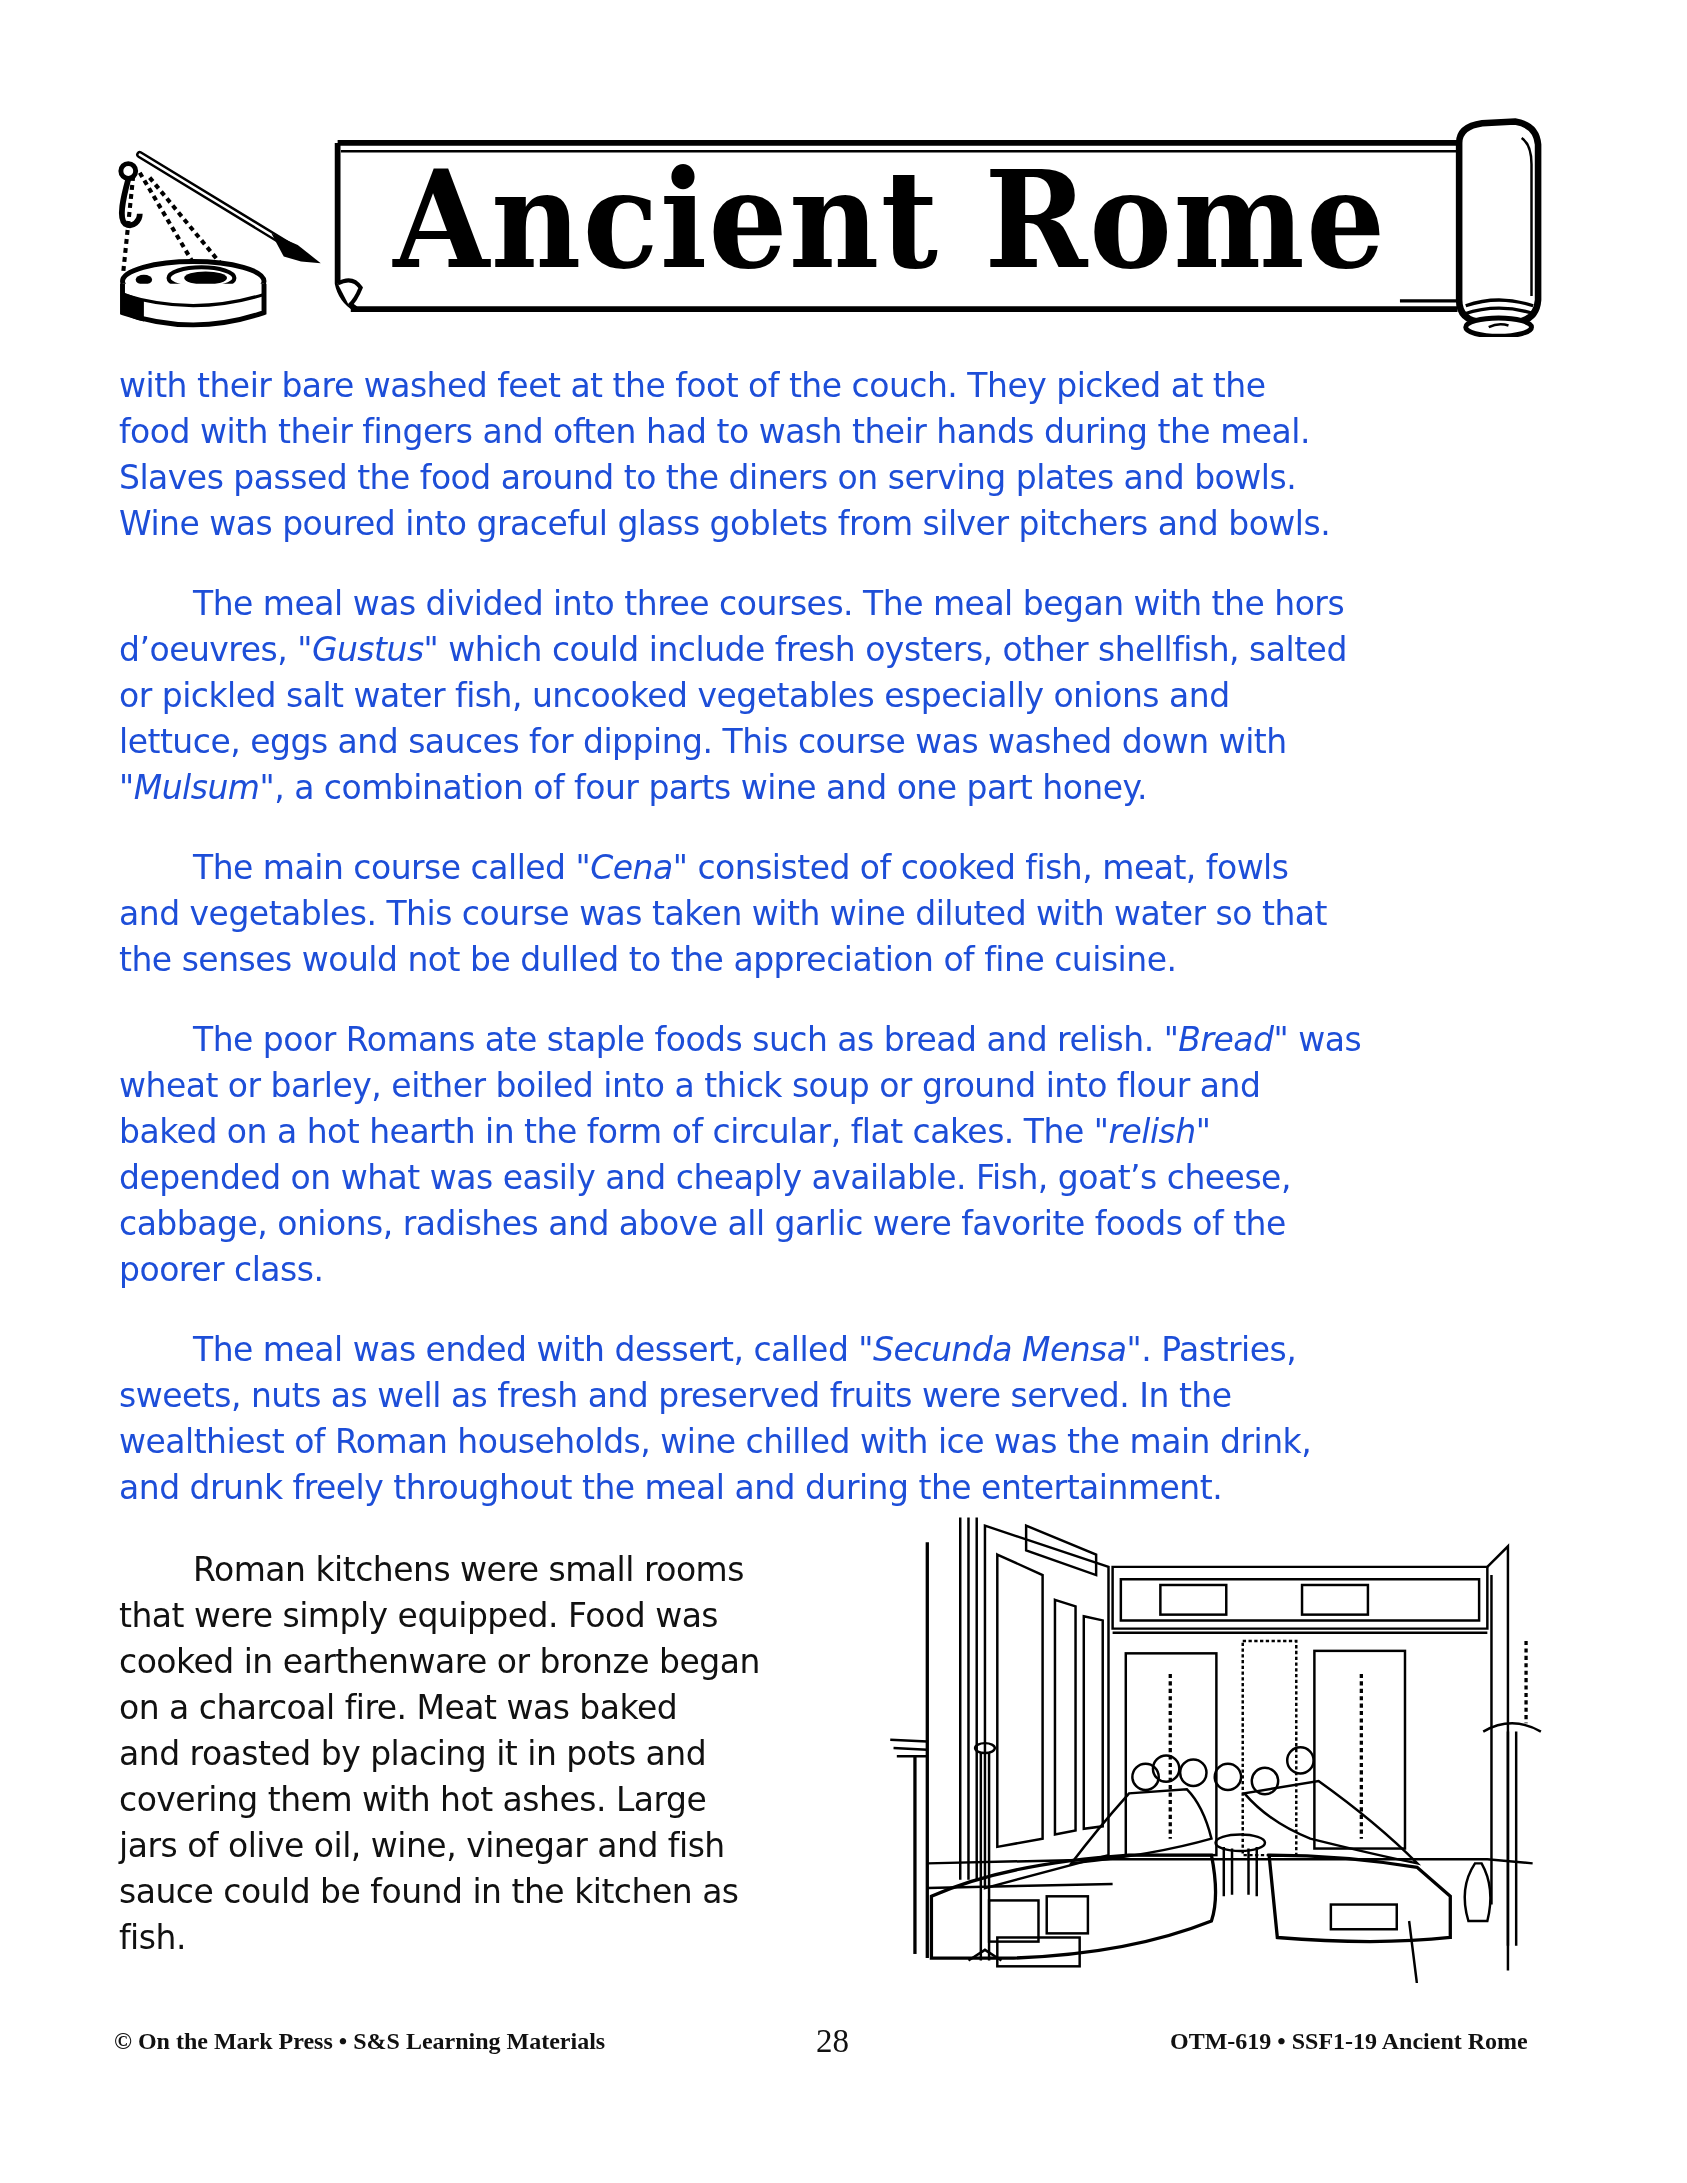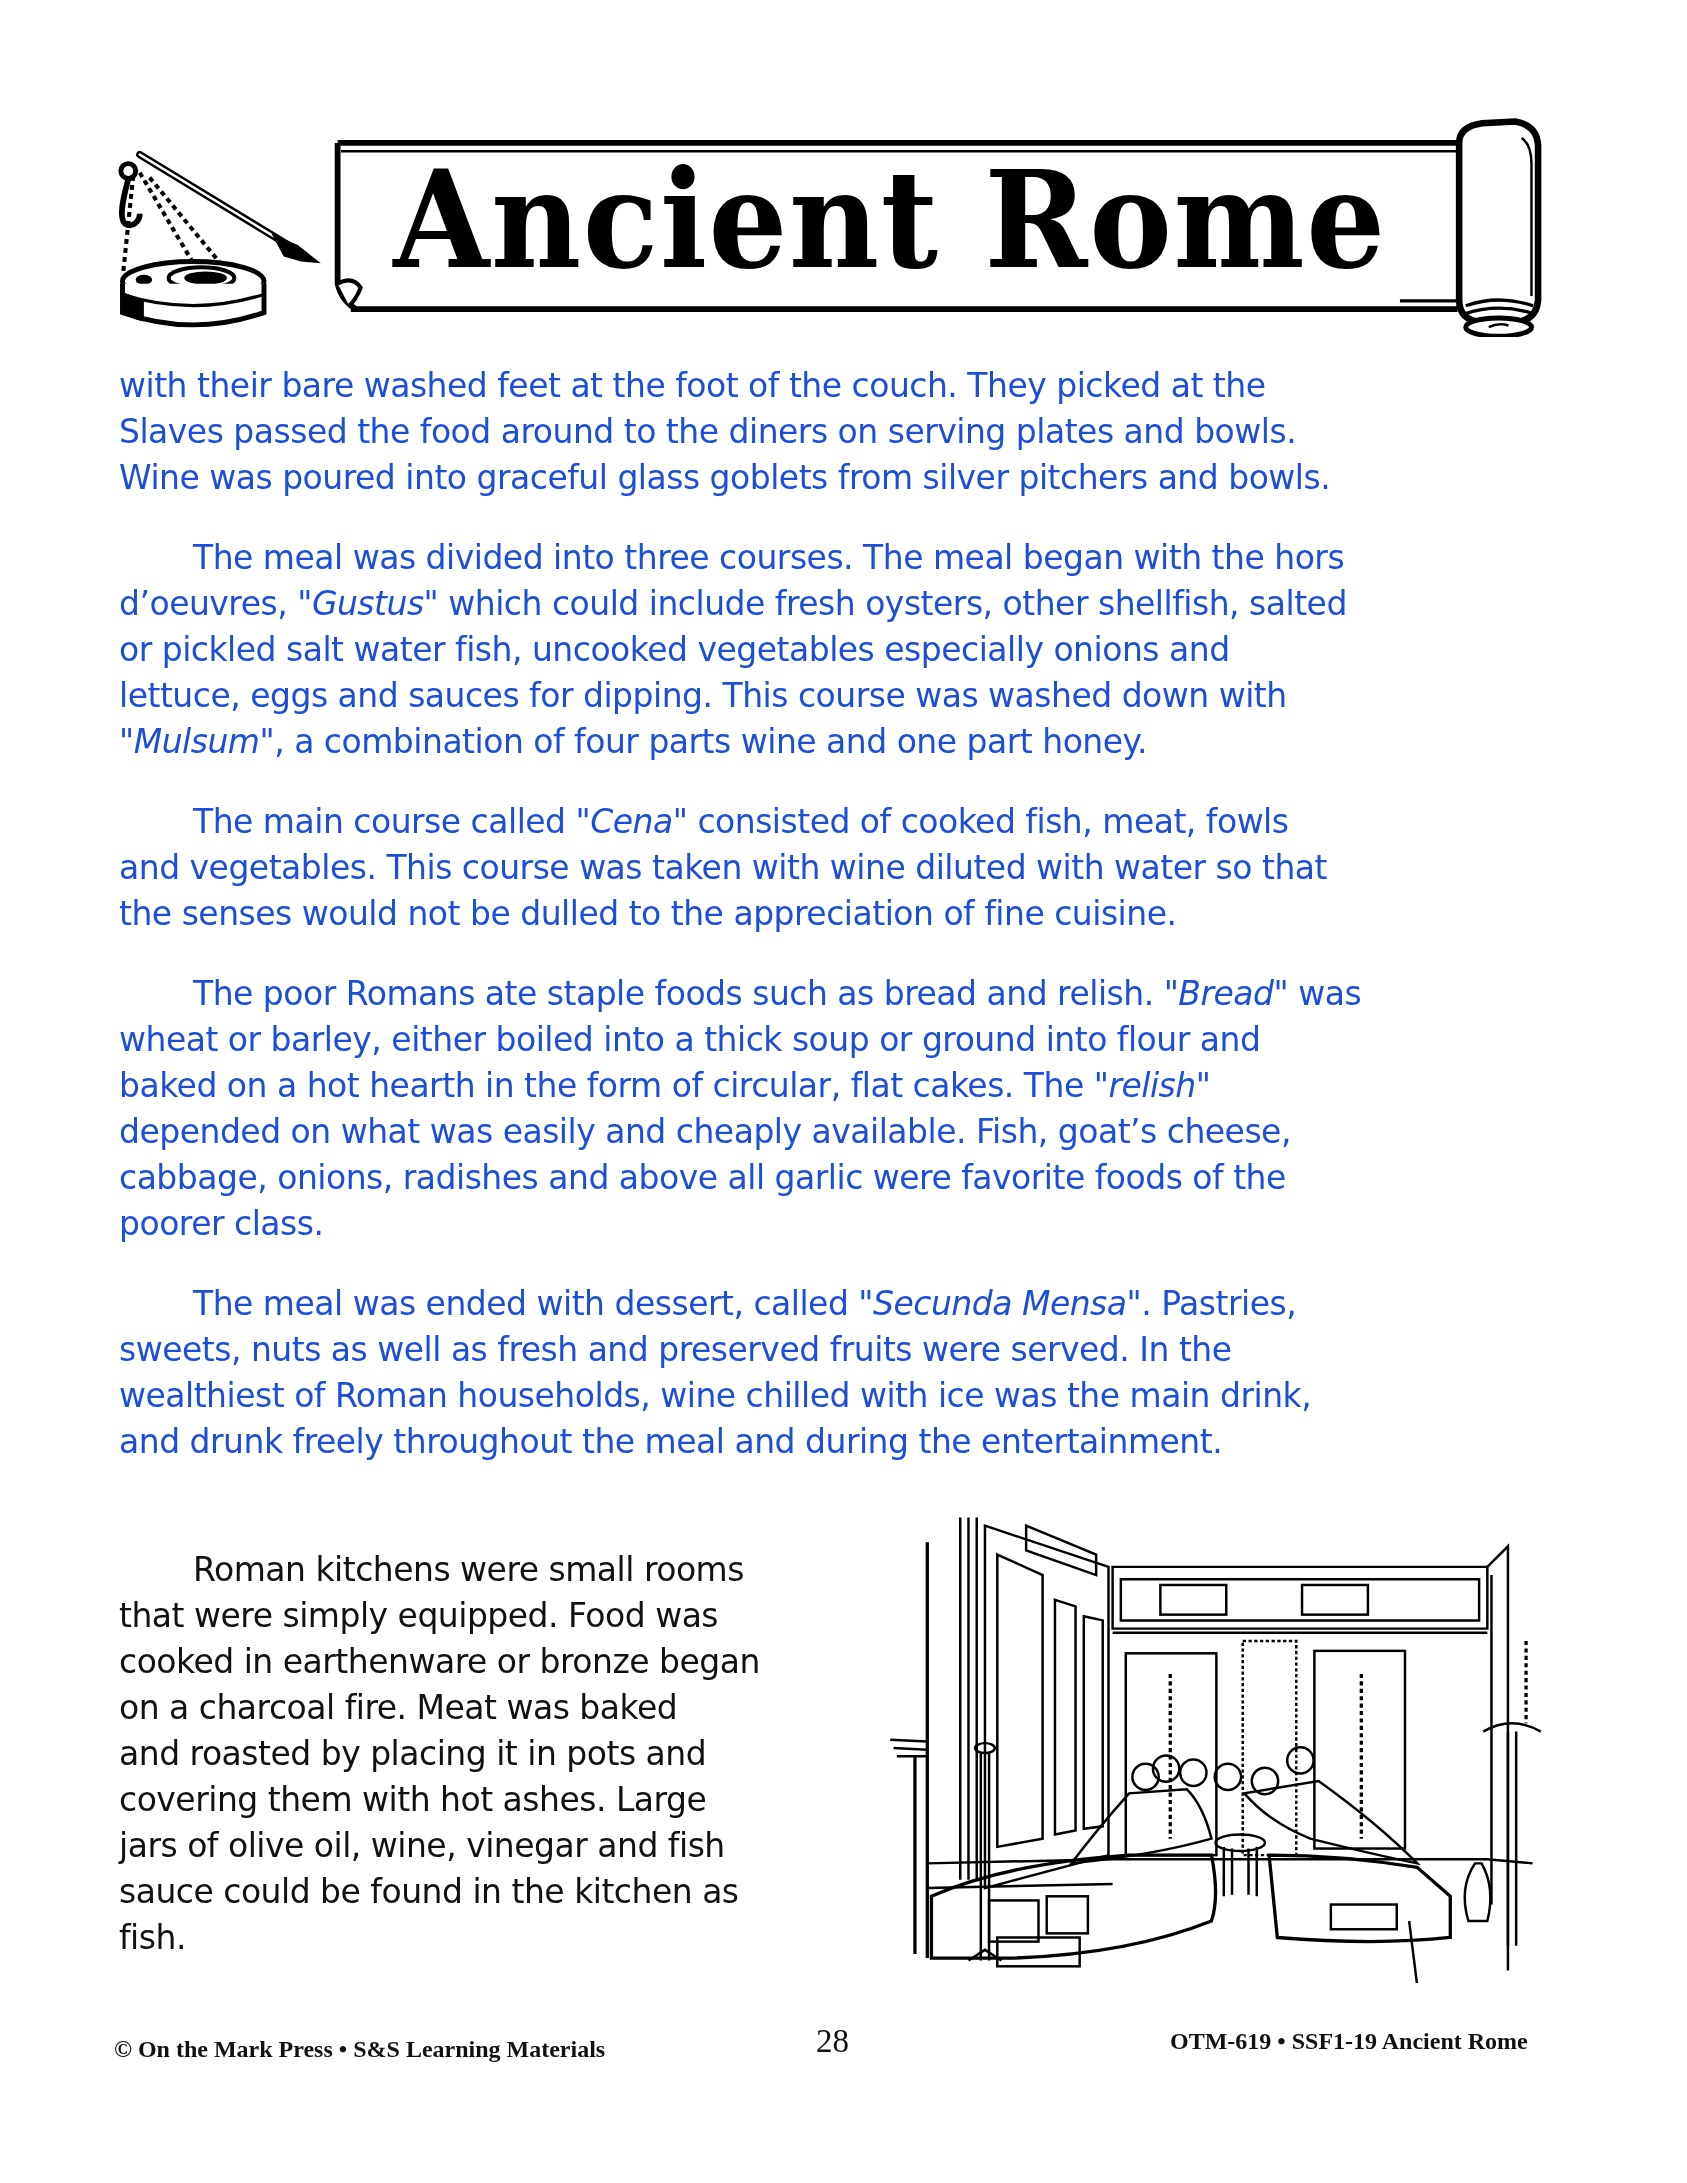--- a/index.html
+++ b/index.html
@@ -29,21 +29,21 @@
            font-family:"DejaVu Sans", "Liberation Sans", sans-serif;
            font-size:33px; line-height:46px; color:#111; letter-spacing:-0.5px; }
 
   
   .illustration { position:absolute; left:882px; top:1509px; width:663px; height:474px; }
 
   
   .footer { position:absolute; top:2028px; left:0; width:1687px; height:33px;
             font-family:"Liberation Serif", "DejaVu Serif", serif; font-weight:bold;
             font-size:24px; color:#111; }
-  .footer-left { position:absolute; left:114px; top:8px; }
+  .footer-left { position:absolute; left:114px; top:0; }
   .footer-center { position:absolute; left:816px; top:-5px; font-weight:normal; font-size:33px; }
   .footer-right { position:absolute; left:1170px; top:0; }
 </style>
 </head>
 <body>
 
 <div class="page">
 
   <div class="lamp-icon">
     <svg width="210" height="181" viewBox="0 0 255 220">
@@ -86,20 +86,21 @@
       <ellipse cx="1420" cy="258" rx="40" ry="11" fill="#fff" stroke="#000" stroke-width="6"></ellipse>
       <path d="M1408 258 Q 1420 252 1432 256" stroke="#000" stroke-width="3" fill="none"></path>
     </svg>
   </div>
 
   <div class="title">Ancient Rome</div>
 
   <div class="body" id="body-text">
       <div class="para">
         <span class="line"><span>with their bare washed feet at the foot of the couch.  They picked at the</span></span>
+        <span class="line"><span>food with their fingers and often had to wash their hands during the meal.</span></span>
         <span class="line"><span>Slaves passed the food around to the diners on serving plates and bowls.</span></span>
         <span class="line"><span>Wine was poured into graceful glass goblets from silver pitchers and bowls.</span></span>
       </div>
       <div class="para">
         <span class="line indent"><span>The meal was divided into three courses.  The meal began with the hors</span></span>
         <span class="line"><span>d’oeuvres, "</span><span class="it">Gustus</span><span>" which could include fresh oysters, other shellfish, salted</span></span>
         <span class="line"><span>or pickled salt water fish, uncooked vegetables especially onions and</span></span>
         <span class="line"><span>lettuce, eggs and sauces for dipping.  This course was washed down with</span></span>
         <span class="line"><span>"</span><span class="it">Mulsum</span><span>", a combination of four parts wine and one part honey.</span></span>
       </div>

